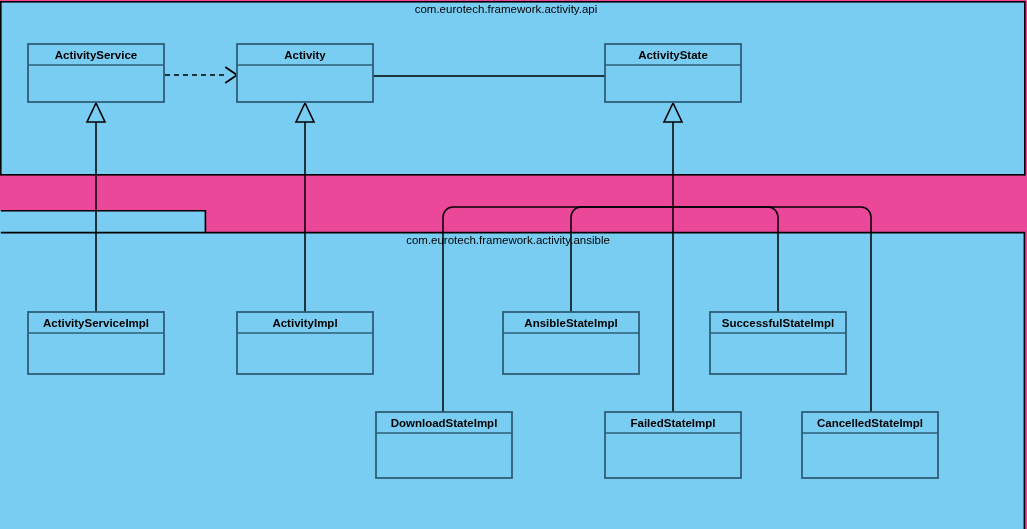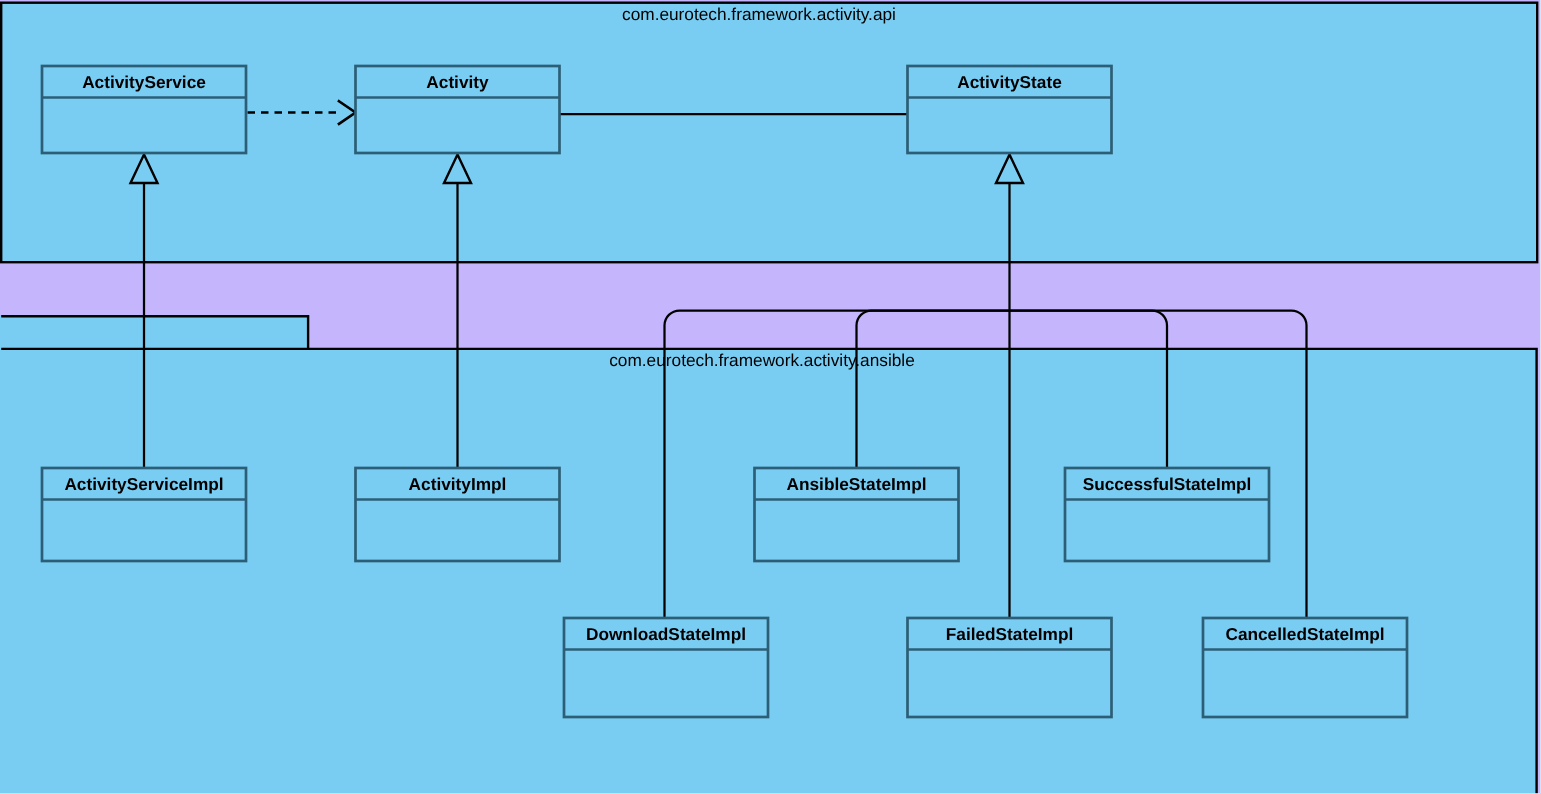--- a/index.html
+++ b/index.html
@@ -11,21 +11,21 @@
   body {
     font-family: "Liberation Sans", sans-serif;
     width: 1027px;
     height: 529px;
     overflow: hidden;
   }
   #diagram-root {
     position: relative;
     width: 1027px;
     height: 529px;
-    background: #c4b5fd;
+    background: #ec4899;
   }
   svg#uml-canvas {
     display: block;
     width: 1027px;
     height: 529px;
   }
   .pkg-fill { fill: #79cdf2; }
   .pkg-stroke { stroke: #000000; stroke-width: 1.6; fill: none; }
   .cls-box {
     fill: #79cdf2;

